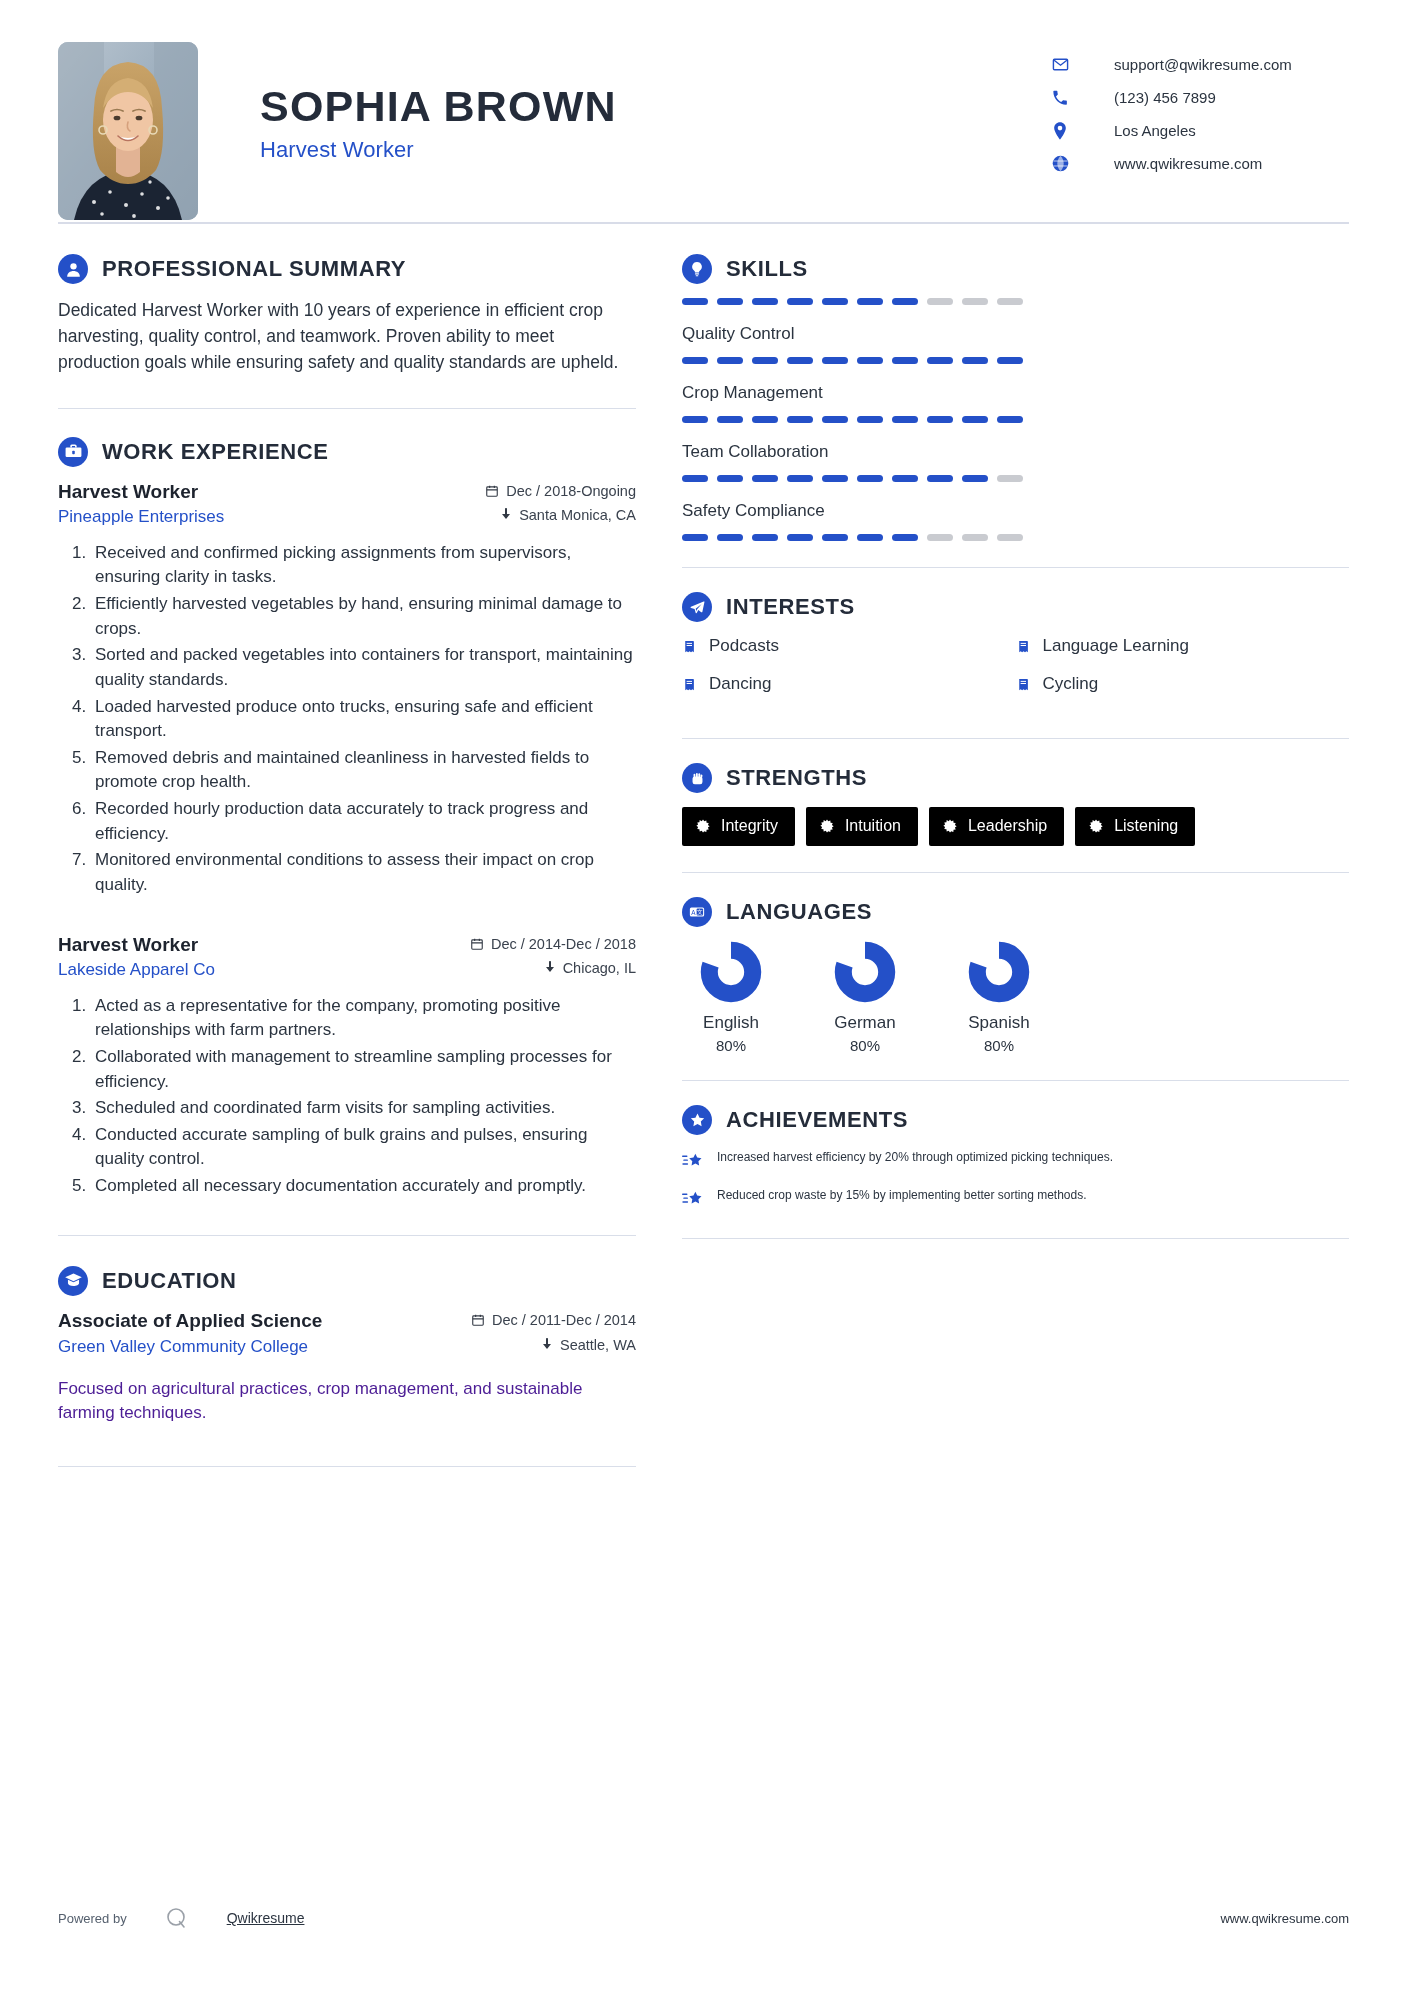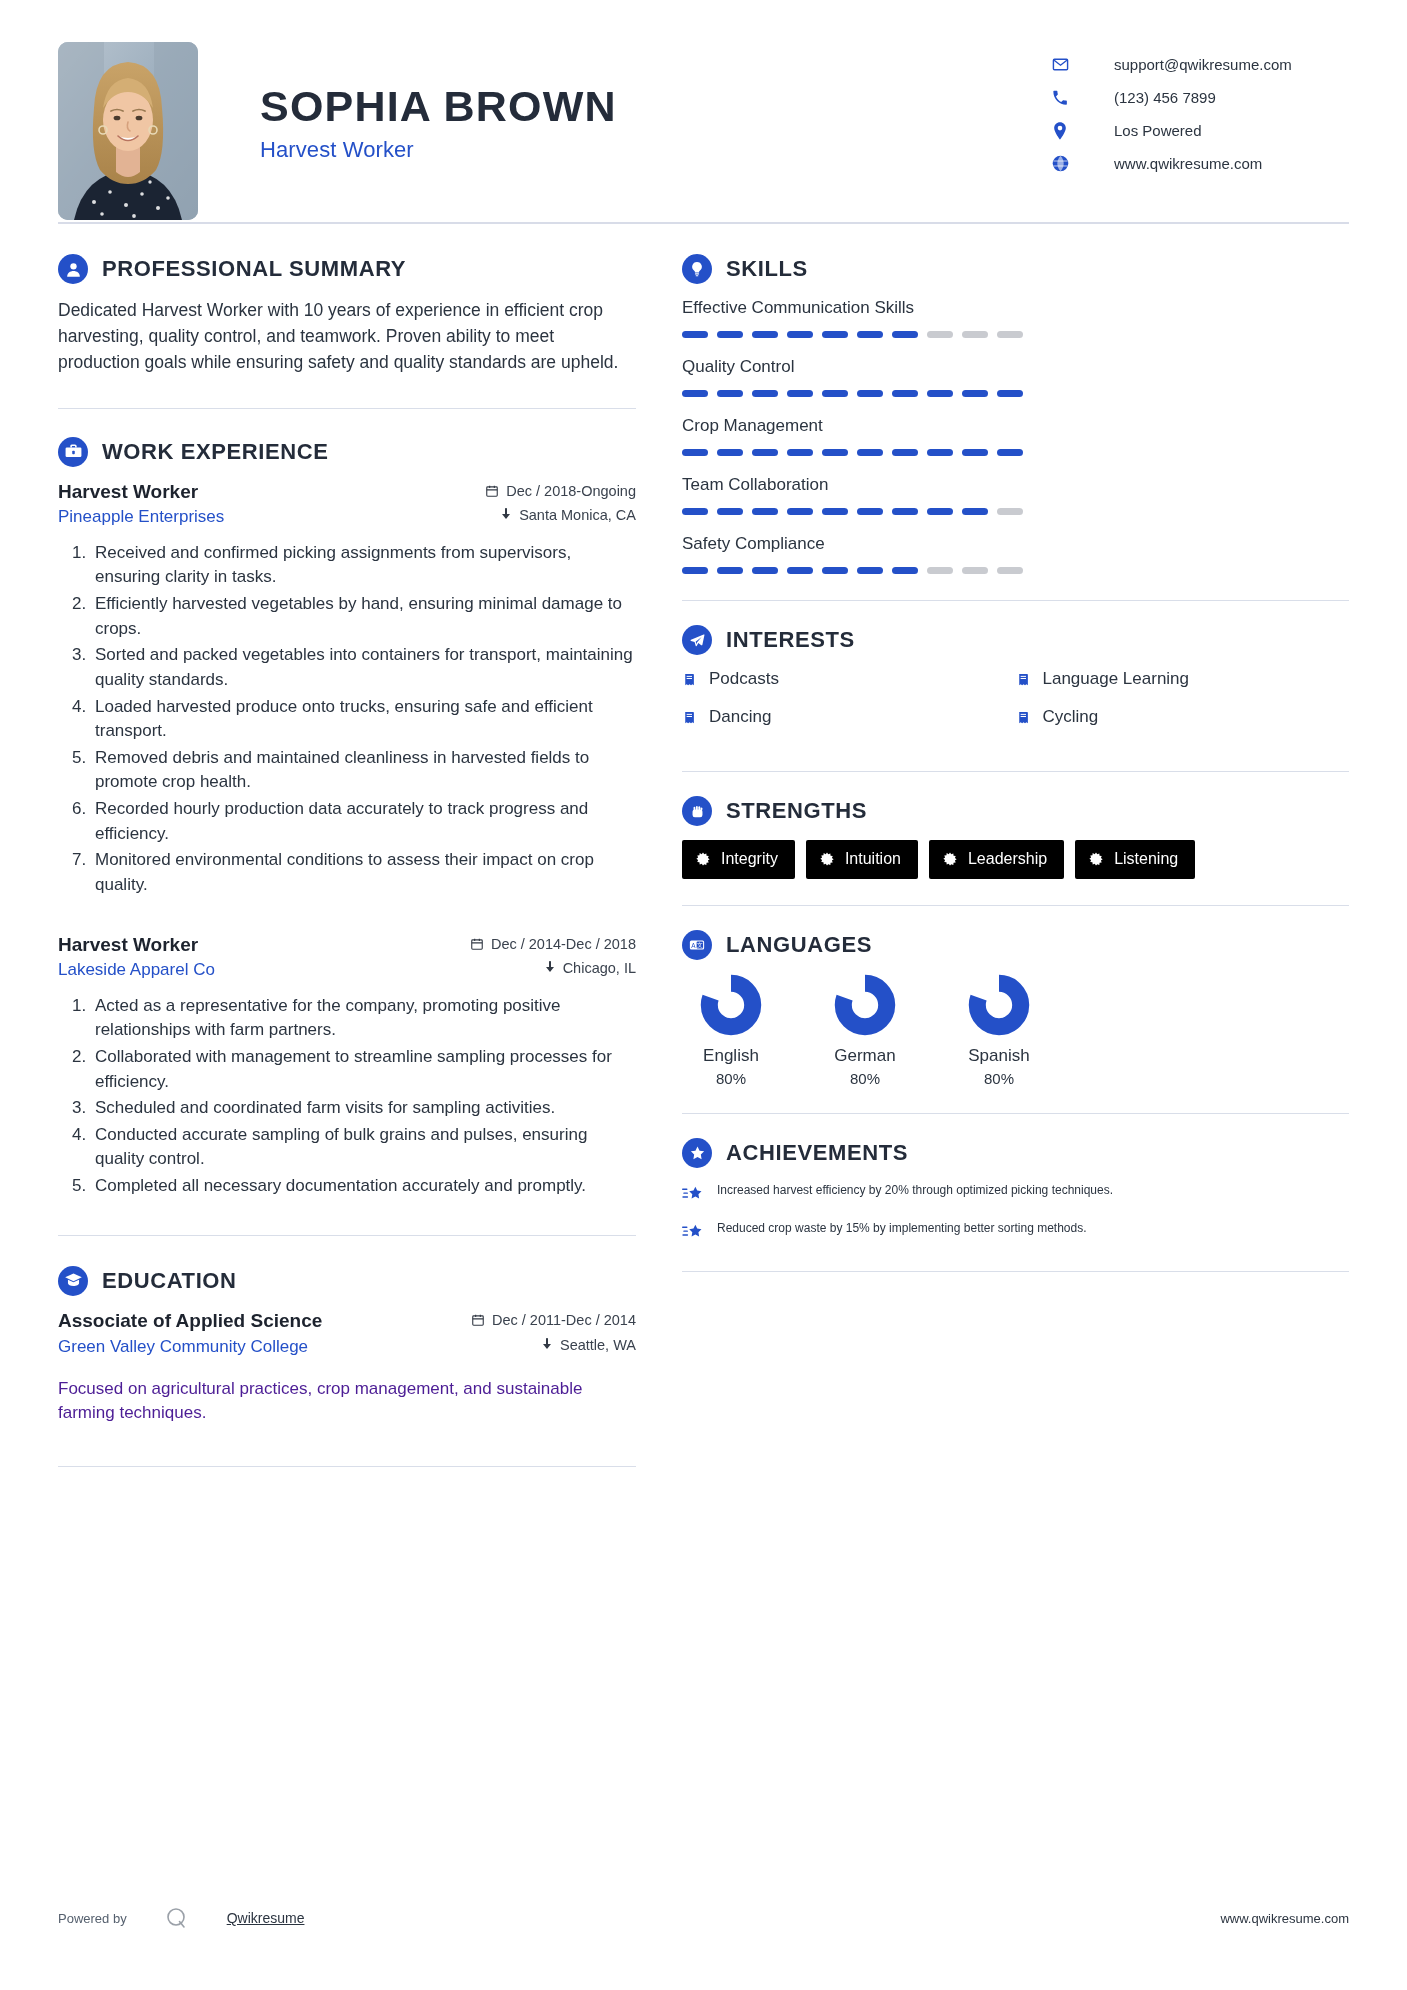--- a/index.html
+++ b/index.html
@@ -337,21 +337,21 @@
         </span>
         <span>(123) 456 7899</span>
       </div>
 
       <div class="contact-row">
         <span class="ci">
           <svg width="14" height="18" viewBox="0 0 24 30" fill="#2450c8">
             <path d="M12 0C6.5 0 2 4.5 2 10c0 7.2 10 20 10 20s10-12.8 10-20c0-5.5-4.5-10-10-10zm0 14a4 4 0 110-8 4 4 0 010 8z"></path>
           </svg>
         </span>
-        <span>Los Powered</span>
+        <span>Los Angeles</span>
       </div>
 
       <div class="contact-row">
         <span class="ci">
           <svg width="17" height="17" viewBox="0 0 24 24" fill="#2450c8">
             <circle cx="12" cy="12" r="11"></circle>
             <path d="M12 1c-3 3.5-4.5 7-4.5 11S9 19.5 12 23c3-3.5 4.5-7 4.5-11S15 4.5 12 1z" fill="#ffffff" opacity=".55"></path>
             <path d="M1.8 8.5h20.4M1.8 15.5h20.4" stroke="#ffffff" stroke-width="1.3" opacity=".75"></path>
           </svg>
         </span>
@@ -523,21 +523,20 @@
             <svg width="18" height="18" viewBox="0 0 24 24" fill="#ffffff">
               <path d="M12 2.5a6.5 6.5 0 00-3.7 11.8c.6.5.9 1.1.9 1.8v.4h5.6v-.4c0-.7.3-1.3.9-1.8A6.5 6.5 0 0012 2.5z"></path>
               <rect x="9.2" y="17.6" width="5.6" height="1.8" rx=".9"></rect>
               <rect x="10.2" y="20.2" width="3.6" height="1.6" rx=".8"></rect>
             </svg>
           </span>
           <span class="sec-title">SKILLS</span>
         </div>
 
         <div>
-          <div class="skill-name">Effective Communication Skills</div>
           <div class="skill-bar">
             <i class="dash on"></i>
               <i class="dash on"></i>
               <i class="dash on"></i>
               <i class="dash on"></i>
               <i class="dash on"></i>
             <i class="dash on"></i>
               <i class="dash on"></i>
               <i class="dash"></i>
               <i class="dash"></i>

